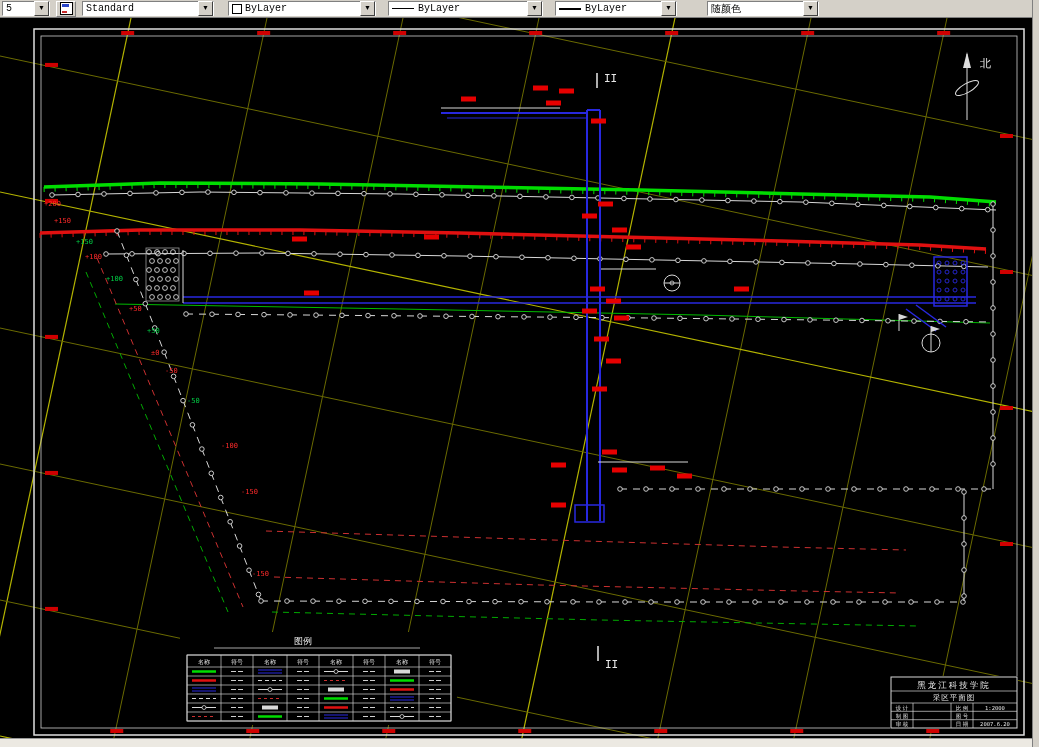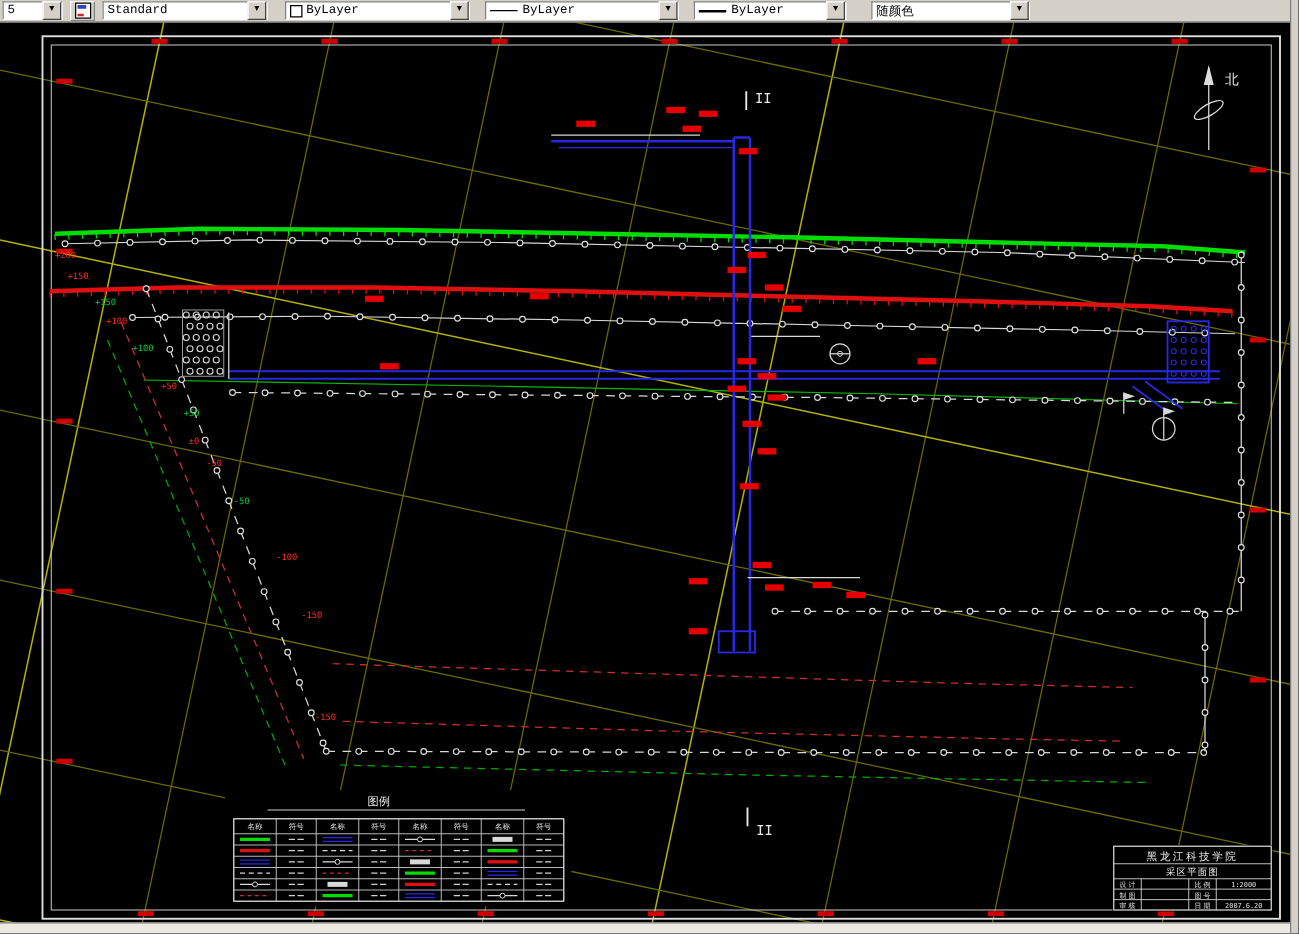--- a/index.html
+++ b/index.html
@@ -54,21 +54,21 @@
     <div class="combo" style="width:155px;margin-left:6px">
       <span class="lineglyph"></span>
       <span class="cv">ByLayer</span>
       <span class="ca">▼</span>
     </div>
     <div class="combo" style="width:122px;margin-left:6px">
       <span class="lineglyph thick"></span>
       <span class="cv">ByLayer</span>
       <span class="ca">▼</span>
     </div>
-    <div class="combo" style="width:127px;margin-left:14px">
+    <div class="combo" style="width:112px;margin-left:24px">
       <span class="cv cjk">随颜色</span>
       <span class="ca">▼</span>
     </div>
   </div>
 
   <div class="canvas-wrap">
     <svg id="drawing" width="1032" height="720" viewBox="0 18 1032 720">
         <rect x="0" y="18" width="1032" height="720" fill="#000"></rect>
         <g>
           <line x1="-160" y1="747" x2="-5.0146000000000015" y2="18" stroke="#6a6a00" stroke-width="1"></line>

